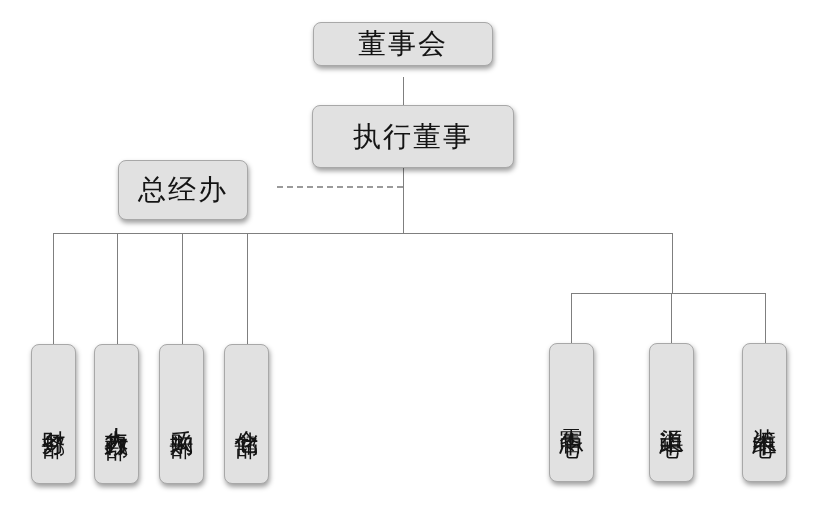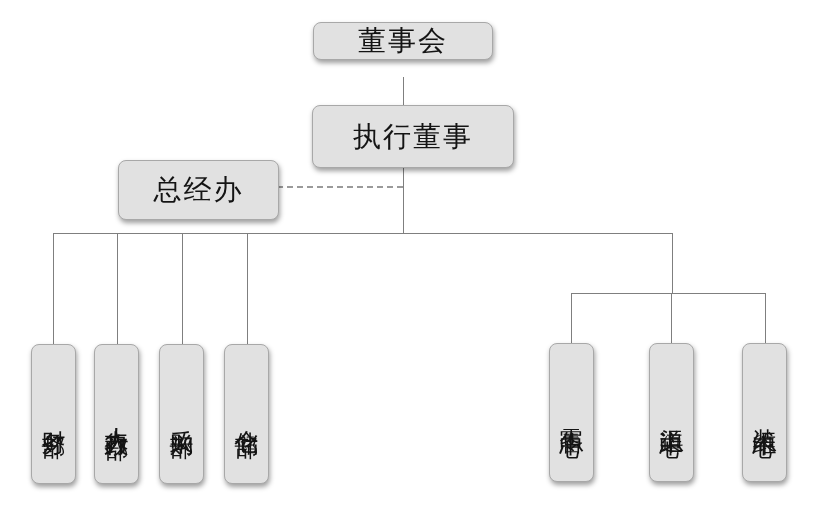--- a/index.html
+++ b/index.html
@@ -26,23 +26,23 @@
     line-height:1;
   }
   .line{position:absolute;background:#7f7f7f;}
   .line.hline{height:1px;}
   .line.vline{width:1px;}
   .dashed{
     position:absolute;background:none;height:0;
     border-top:2px dashed #9a9a9a;
   }
   
-  #node-board{left:313px;top:22px;width:180px;height:38px;text-align:right;}
+  #node-board{left:313px;top:22px;width:180px;height:44px;text-align:right;}
   #node-exec{left:312px;top:105px;width:202px;height:63px;}
-  #node-gm-office{left:118px;top:160px;width:161px;height:60px;}
+  #node-gm-office{left:118px;top:160px;width:130px;height:60px;}
   .dept{top:344px;width:45px;height:140px;}
   #node-dept-0{left:31px;}
   #node-dept-1{left:94px;}
   #node-dept-2{left:159px;}
   #node-dept-3{left:224px;}
   .center{top:343px;width:45px;height:139px;}
   #node-center-0{left:549px;}
   #node-center-1{left:649px;}
   #node-center-2{left:742px;}
 </style>

